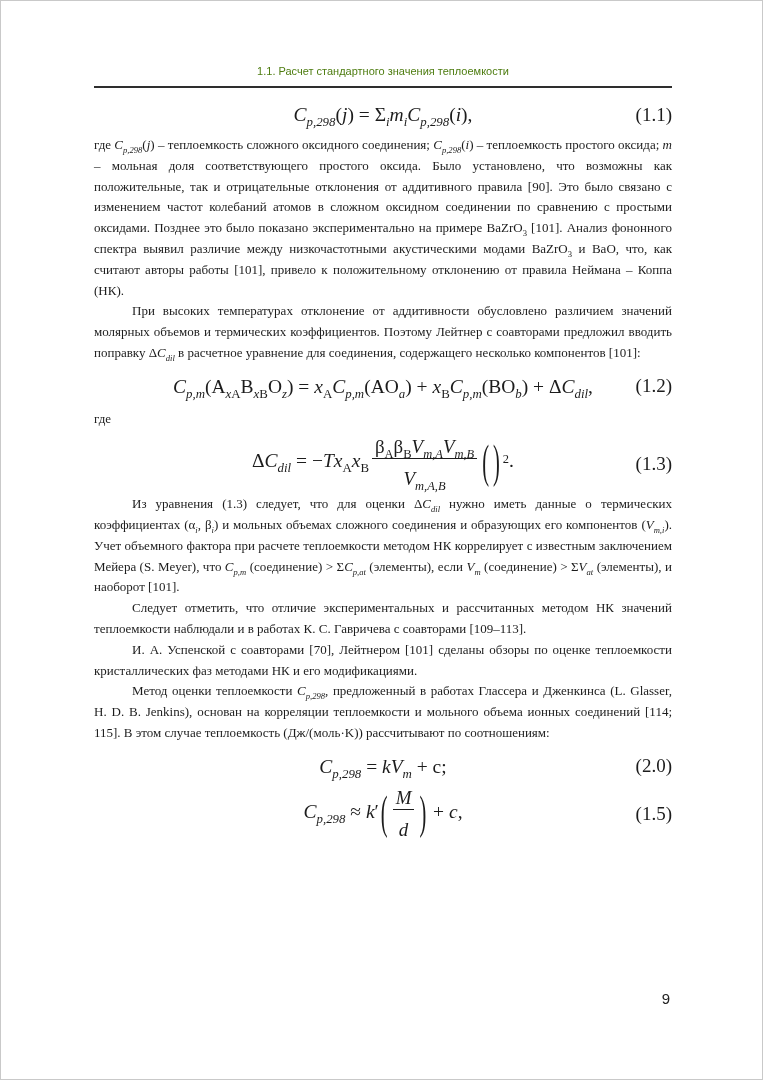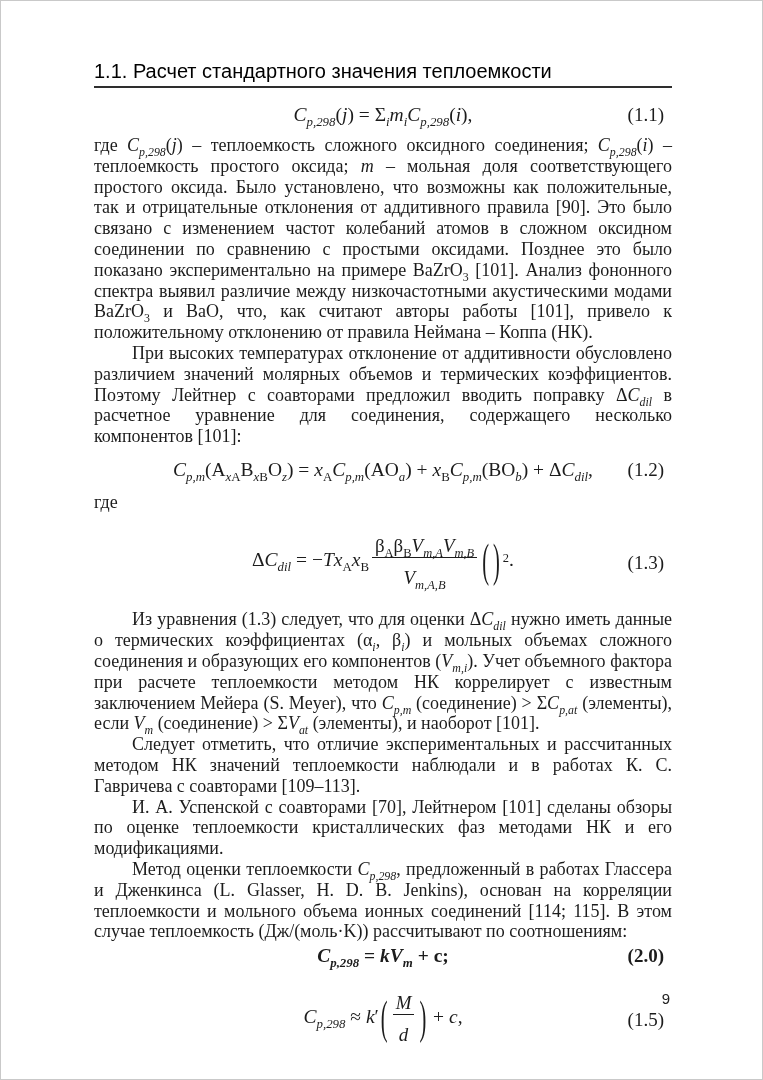--- a/index.html
+++ b/index.html
@@ -15,44 +15,44 @@
   .page{
     position:relative;width:763px;height:1080px;
     background:var(--page_bg);
     border:1px solid var(--page_border);
     padding:62px 90px 0 93px;
     overflow:hidden;
   }
   
   .rh-text{
     font-family:"Liberation Sans", sans-serif;
-    font-size:20px;line-height:17px;
-    text-align:left;color:#000000;
+    font-size:11px;line-height:17px;
+    text-align:center;color:#4d7c0f;
   }
   .rh-rule{height:2px;background:var(--rule);margin-top:6px;}
   
   .para{
-    margin:0;font-size:18px;line-height:20.8px;
+    margin:0;font-size:13px;line-height:20.8px;
     text-align:justify;text-indent:38px;
     hyphens:auto;-webkit-hyphens:auto;
   }
   .noindent{text-indent:0;}
   
   .eq{position:relative;text-align:center;margin:9px 0;font-size:19.5px;line-height:23px;}
   .eq-tall{margin:5px 0;}
   .eq-body{display:inline-block;vertical-align:middle;}
-  .eqnum{position:absolute;right:8px;top:50%;transform:translateY(-50%);font-size:19px;}
+  .eqnum{position:absolute;right:0;top:50%;transform:translateY(-50%);font-size:19px;}
   
   .it{font-style:italic;}
   .rm{font-style:normal;}
   sub{font-size:66%;line-height:0;}
   sup{font-size:66%;line-height:0;}
   .frac{
     display:inline-flex;flex-direction:column;text-align:center;
-    vertical-align:middle;margin:16px 3px;line-height:1.12;font-size:0.97em;
+    vertical-align:middle;margin:0 3px;line-height:1.12;font-size:0.97em;
   }
   .frac .den{border-top:1.4px solid currentColor;padding:9px 3px 0;}
   .frac .num{padding:0 3px 1px;}
   .pgroup{display:inline-flex;align-items:center;vertical-align:middle;}
   .bigparen{display:inline-block;transform:scaleY(2.25);font-size:1.05em;margin:0 2px;font-style:normal;}
   .psup{font-size:64%;align-self:flex-start;line-height:1;margin:2px 0 0 1px;}
   .where{line-height:24px;}
   
   .page-number{
     position:absolute;right:92px;bottom:72px;
@@ -99,21 +99,21 @@
   </div>
 
   <p class="para"><span class="rm">Из уравнения (1.3) следует, что для оценки Δ</span><span class="it">C</span><sub class="it">dil</sub><span class="rm"> нужно иметь данные о термических коэффициентах (α</span><sub class="it">i</sub><span class="rm">, β</span><sub class="it">i</sub><span class="rm">) и мольных объемах сложного соединения и образующих его компонентов (</span><span class="it">V</span><sub class="it">m,i</sub><span class="rm">). Учет объемного фактора при расчете теплоемкости методом НК коррелирует с известным заключением Мейера (S. Meyer), что </span><span class="it">C</span><sub class="it">p,m</sub><span class="rm"> (соединение) &gt; Σ</span><span class="it">C</span><sub class="it">p,at</sub><span class="rm"> (элементы), если </span><span class="it">V</span><sub class="it">m</sub><span class="rm"> (соединение) &gt; Σ</span><span class="it">V</span><sub class="it">at</sub><span class="rm"> (элементы), и наоборот [101].</span></p>
 
   <p class="para"><span class="rm">Следует отметить, что отличие экспериментальных и рассчитанных методом НК значений теплоемкости наблюдали и в работах К. С. Гавричева с соавторами [109–113].</span></p>
 
   <p class="para"><span class="rm">И. А. Успенской с соавторами [70], Лейтнером [101] сделаны обзоры по оценке теплоемкости кристаллических фаз методами НК и его модификациями.</span></p>
 
   <p class="para"><span class="rm">Метод оценки теплоемкости </span><span class="it">C</span><sub class="it">p,298</sub><span class="rm">, предложенный в работах Глассера и Дженкинса (L. Glasser, H. D. B. Jenkins), основан на корреляции теплоемкости и мольного объема ионных соединений [114; 115]. В этом случае теплоемкость (Дж/(моль·K)) рассчитывают по соотношениям:</span></p>
 
-  <div class="eq" style="margin-top:0;font-weight:bold;">
+  <div class="eq" style="margin-top:9px;">
     <span class="eq-body"><span class="it">C</span><sub class="it">p,298</sub><span class="rm"> = </span><span class="it">kV</span><sub class="it">m</sub><span class="rm"> + c;</span></span>
     <span class="eqnum">(2.0)</span>
   </div>
 
   <div class="eq eq-tall">
     <span class="eq-body"><span class="it">C</span><sub class="it">p,298</sub><span class="rm"> ≈ </span><span class="it">k</span><span class="rm">′</span><span class="pgroup">
           <span class="bigparen">(</span>
           <span class="pinner"><span class="frac">
               <span class="num"><span class="it">M</span></span>
               <span class="den"><span class="it">d</span></span>

